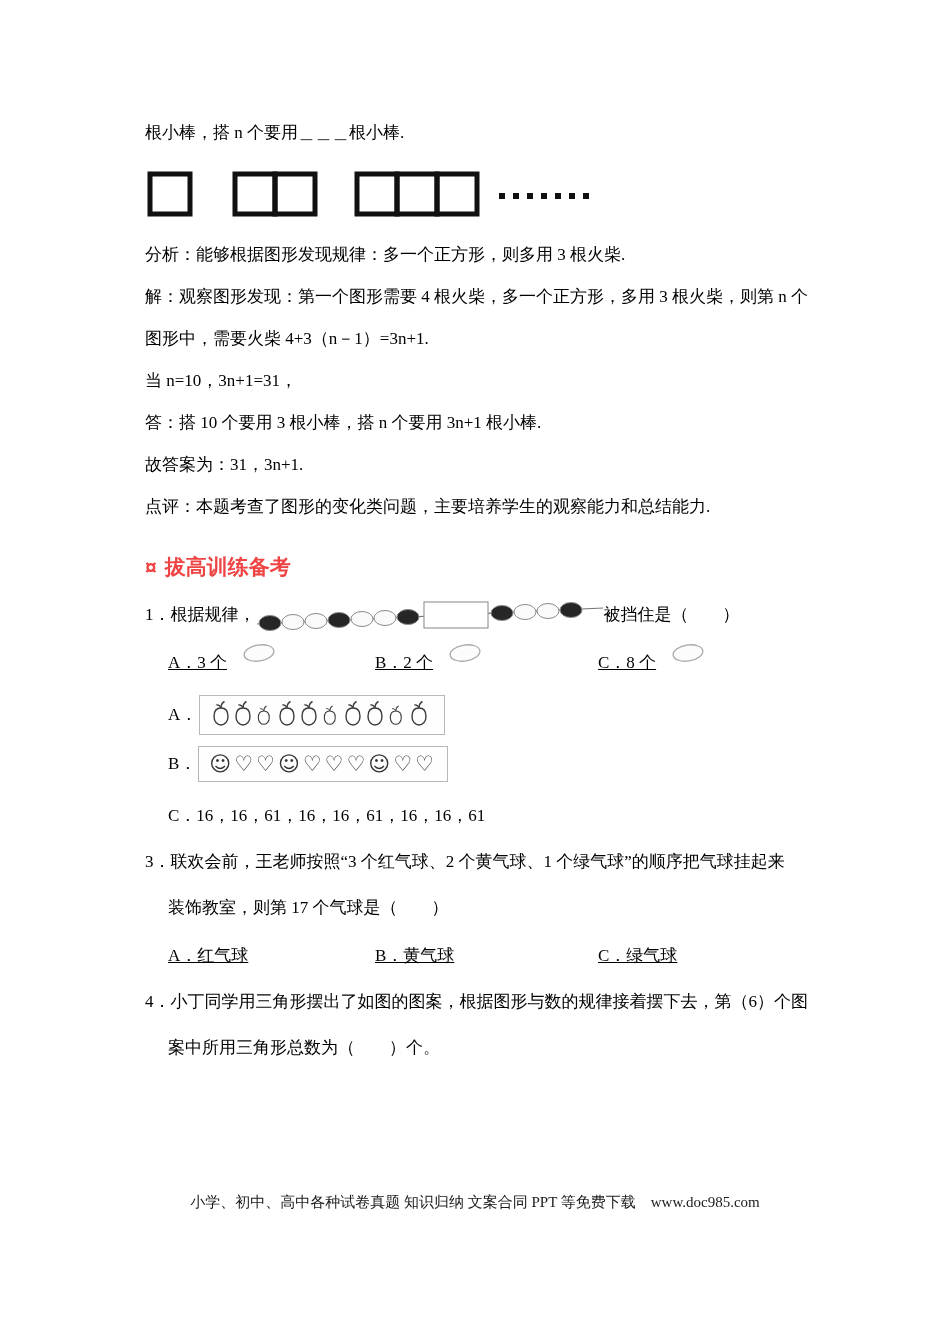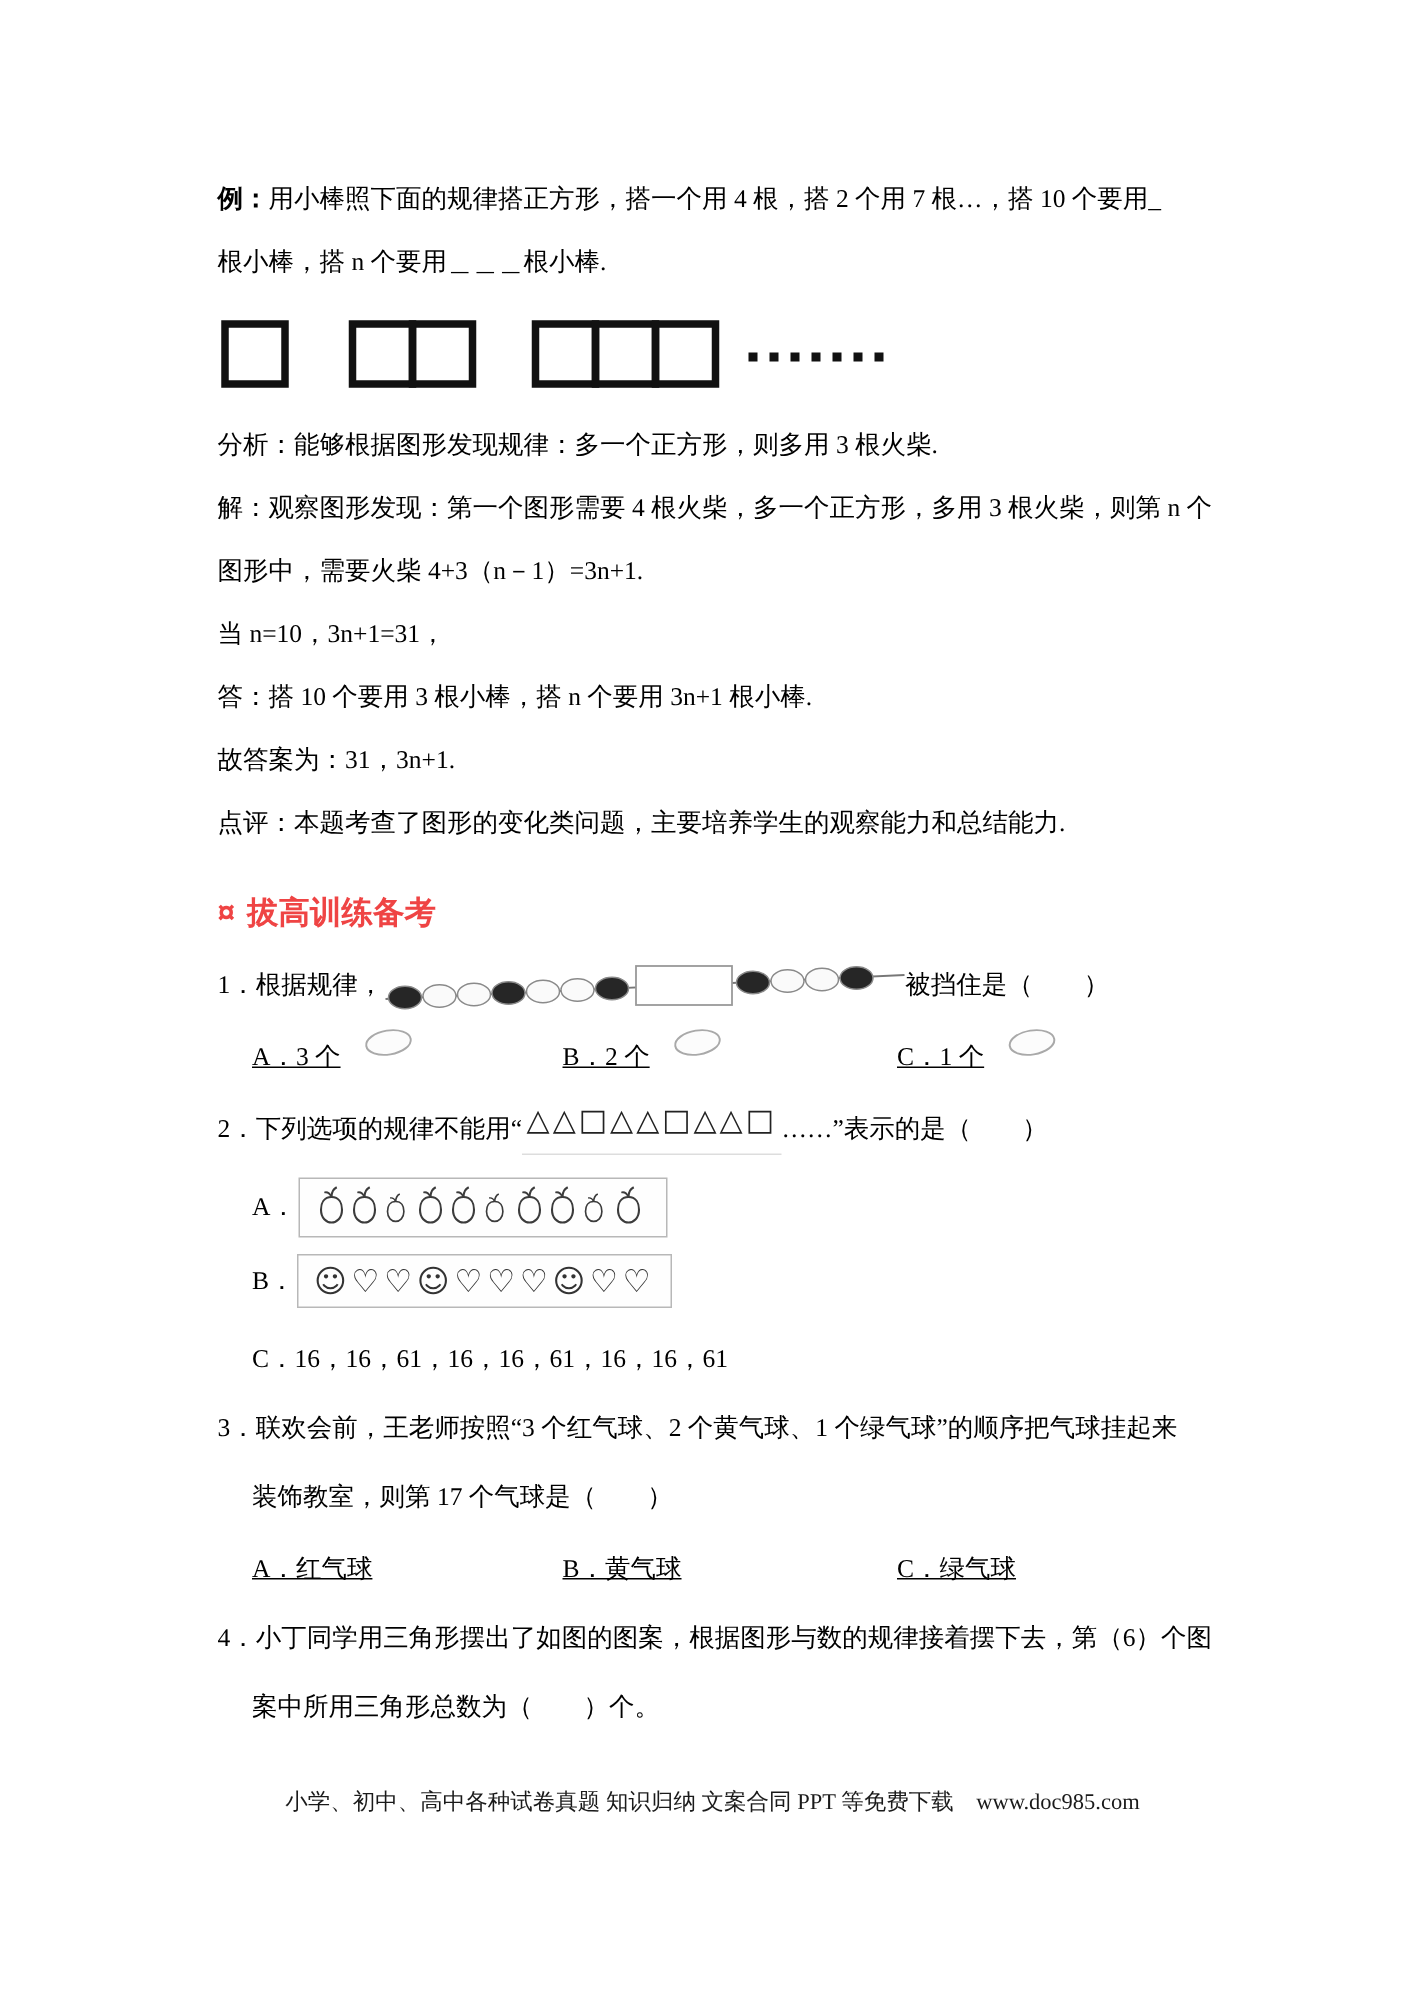--- a/index.html
+++ b/index.html
@@ -54,21 +54,20 @@
     position:absolute; left:0; right:0; top:1192px; text-align:center;
     font-size:15px; color:#1a1a1a; line-height:20px;
   }
 </style>
 </head>
 <body>
 
 <div class="page">
   <div class="content">
 
-    <p class="line"><span class="bold">例：</span><span>用小棒照下面的规律搭正方形，搭一个用 4 根，搭 2 个用 7 根…，搭 10 个要用_</span></p>
     <p class="line">根小棒，搭 n 个要用＿＿＿根小棒.</p>
 
     <div class="figure-matchsticks">
       <svg width="452" height="58" viewBox="0 0 452 58">
         <g fill="none" stroke="#111" stroke-width="5">
           <rect x="5" y="8" width="40" height="40"></rect>
           <rect x="90" y="8" width="40" height="40"></rect>
           <rect x="130" y="8" width="40" height="40"></rect>
           <rect x="212" y="8" width="40" height="40"></rect>
           <rect x="252" y="8" width="40" height="40"></rect>
@@ -126,28 +125,27 @@
               <ellipse cx="18" cy="11" rx="15" ry="8" transform="rotate(-9 18 11)" fill="#fcfcfc" stroke="#a9a9a9" stroke-width="1.3"></ellipse>
             </svg></span>
         </span>
       <span class="opt opt-b">
           <span>B．2 个</span>
           <span class="oval"><svg width="36" height="22" viewBox="0 0 36 22">
               <ellipse cx="18" cy="11" rx="15" ry="8" transform="rotate(-9 18 11)" fill="#fcfcfc" stroke="#a9a9a9" stroke-width="1.3"></ellipse>
             </svg></span>
         </span>
       <span class="opt">
-          <span>C．1 个</span>
+          <span>C．8 个</span>
           <span class="oval"><svg width="36" height="22" viewBox="0 0 36 22">
               <ellipse cx="18" cy="11" rx="15" ry="8" transform="rotate(-9 18 11)" fill="#fcfcfc" stroke="#a9a9a9" stroke-width="1.3"></ellipse>
             </svg></span>
         </span>
     </div>
 
-    <p class="q-line"><span>2．下列选项的规律不能用“</span><span class="pattern-inline">△△□△△□△△□</span><span>……”表示的是（　　）</span></p>
 
     <div class="img-option-row">
       <span class="lbl">A．</span>
       <span class="img-box">
         <svg width="224" height="32" viewBox="0 0 224 32">
           <defs>
             <g id="apl">
               <path d="M10 9 C5 9 3 13 3 17.5 C3 23 6.5 26 10 26 C13.5 26 17 23 17 17.5 C17 13 15 9 10 9 Z" fill="none" stroke="#3c3c3c" stroke-width="1.4"></path>
               <path d="M10 9 C10 5.5 11.5 3.5 13.5 2.5" fill="none" stroke="#3c3c3c" stroke-width="1.4"></path>
               <path d="M10 9 C8.8 6.5 7 5.5 5.2 6" fill="none" stroke="#3c3c3c" stroke-width="1.2"></path>

